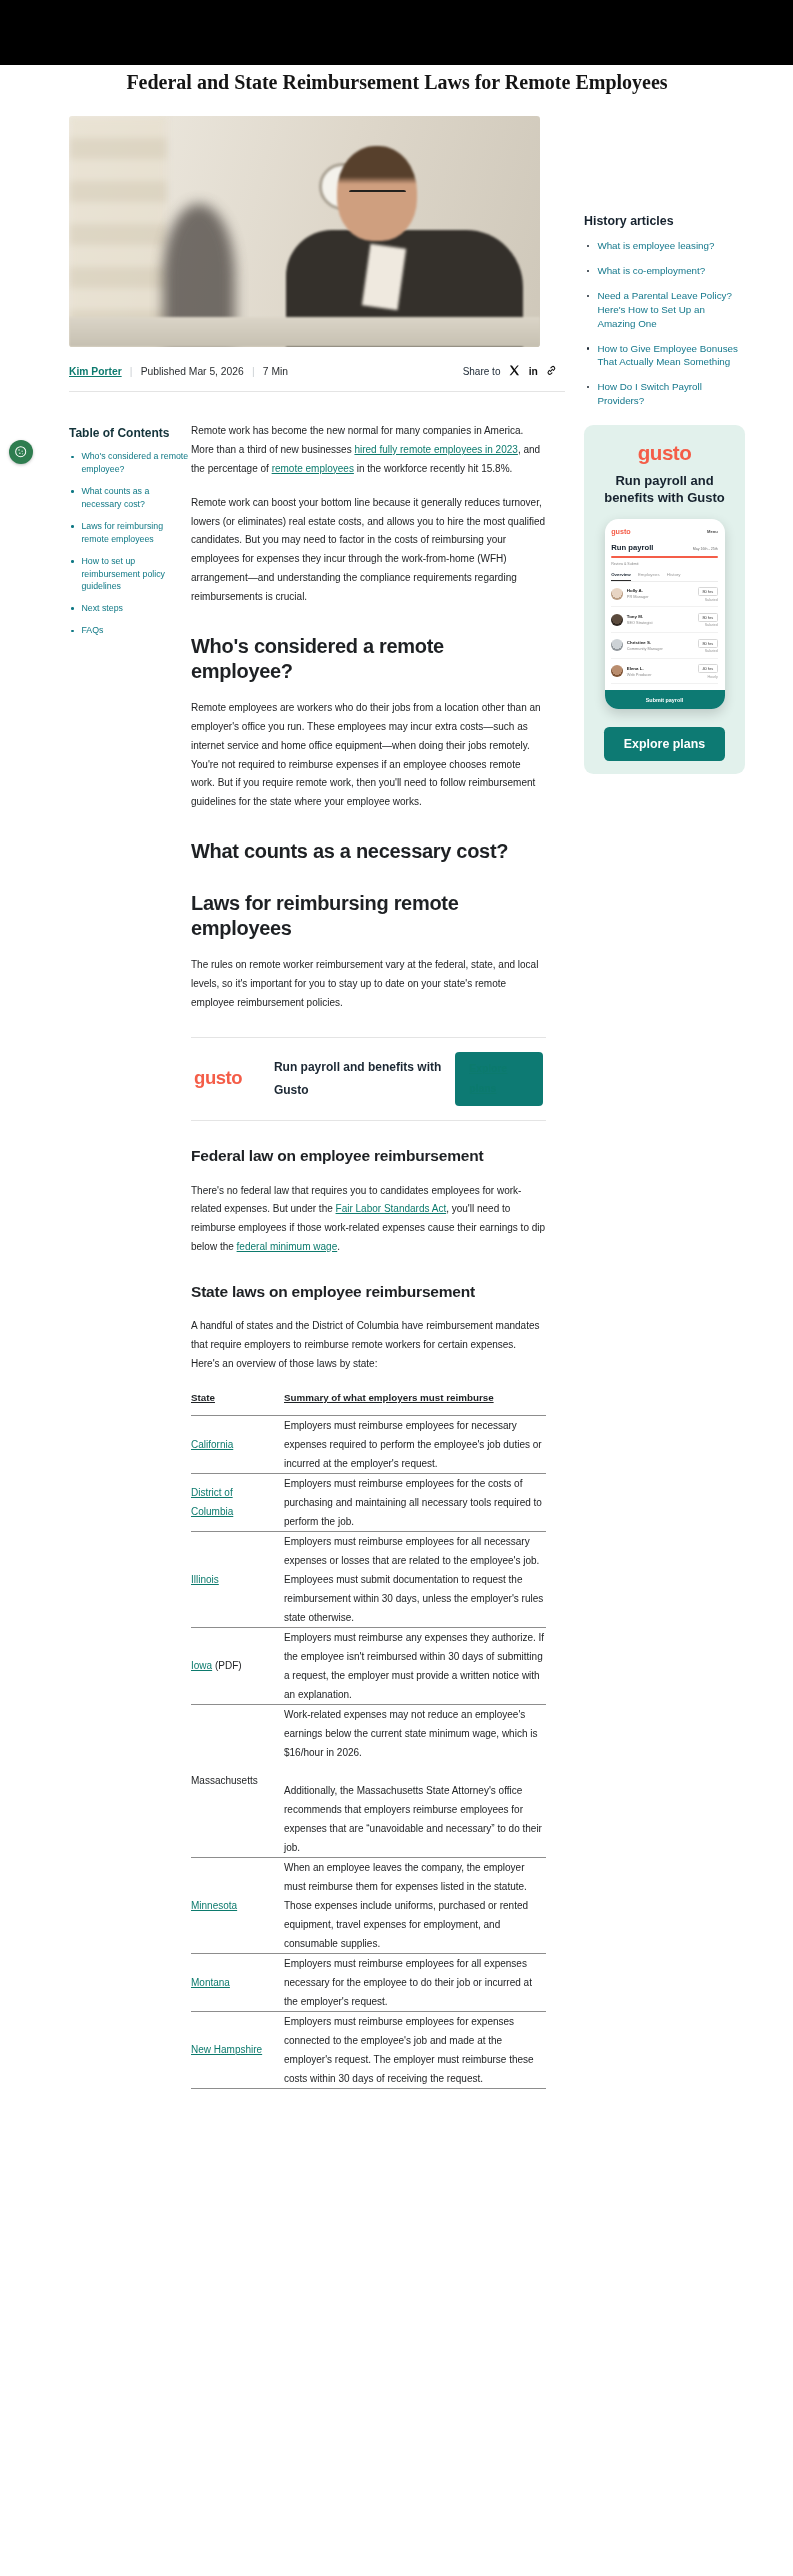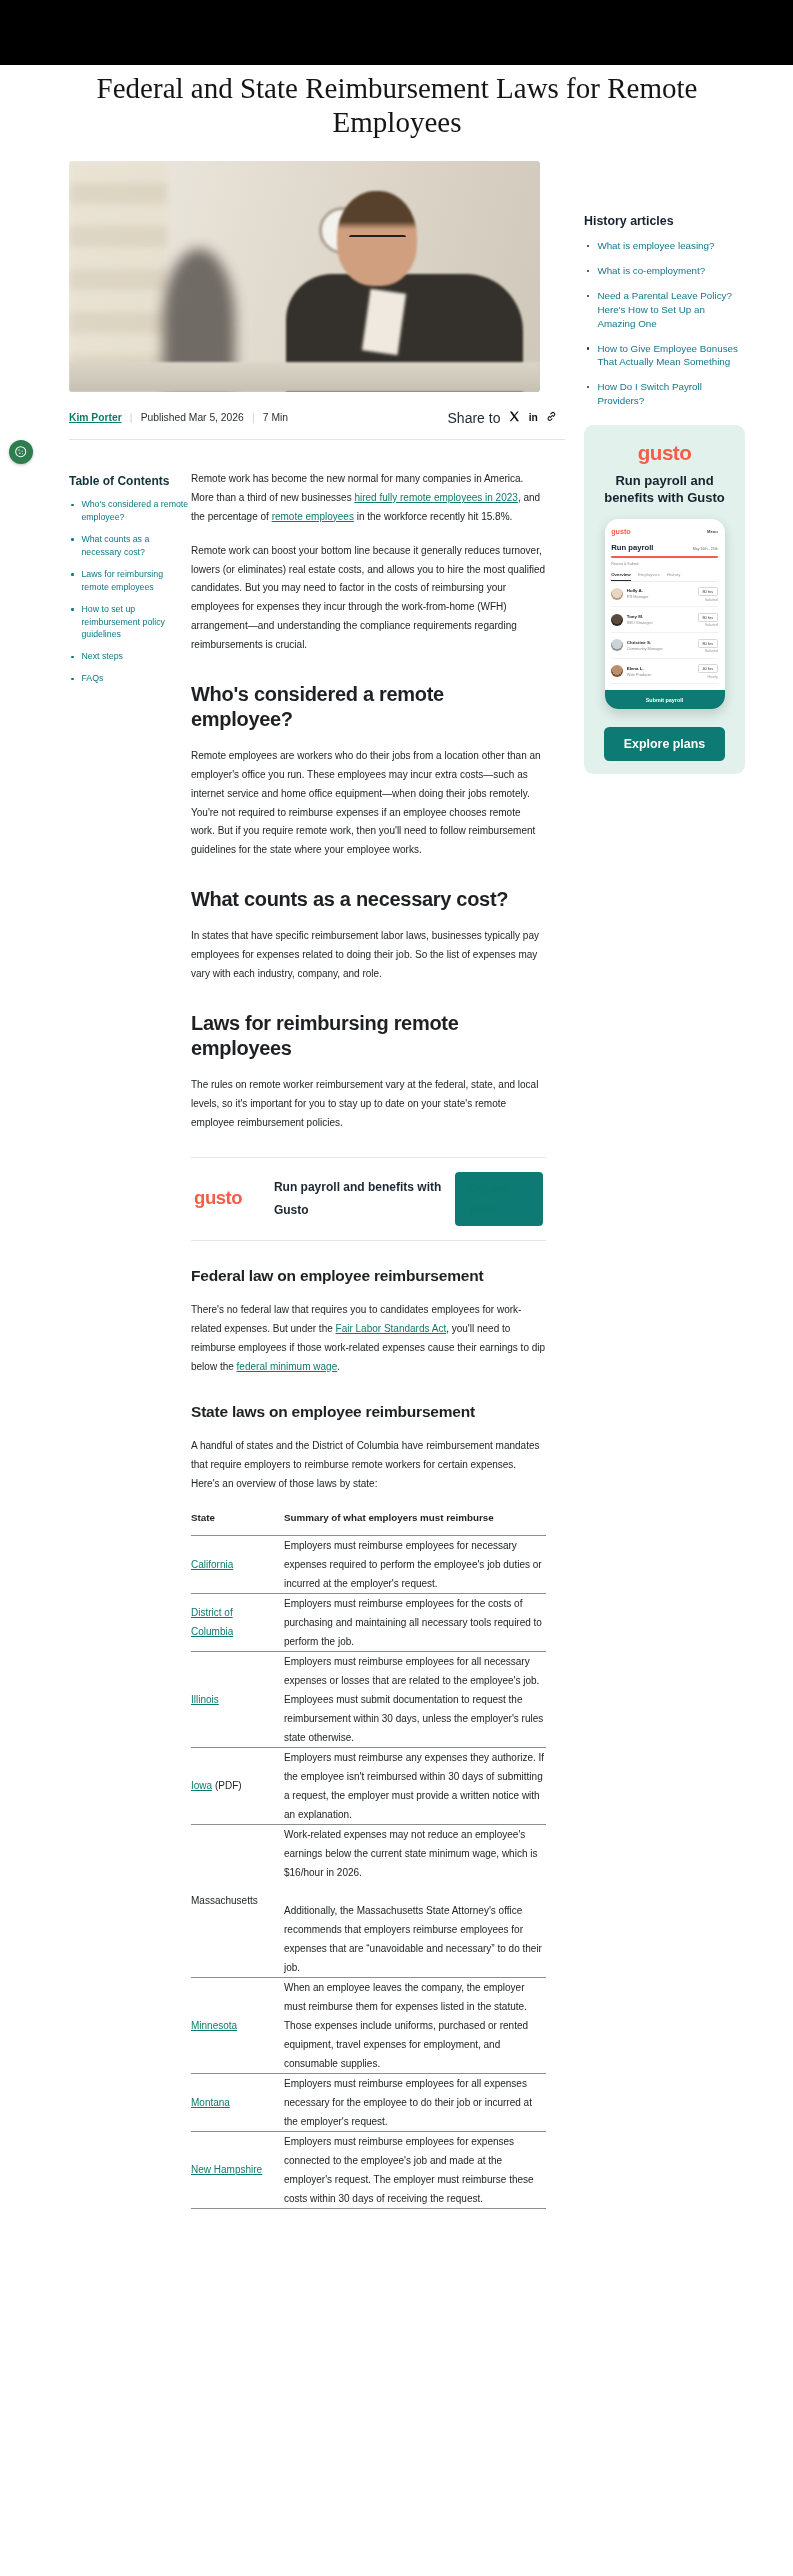--- a/index.html
+++ b/index.html
@@ -8,21 +8,21 @@
     width:794px; min-height:4066px; position:relative; margin:0 auto;
     font-family:"Liberation Sans","DejaVu Sans",sans-serif;
     color:#222426; overflow-x:hidden;
   }
   a { cursor:pointer; }
 
   
   .topband { height:65px; background:#000; width:100%; }
   .page-title {
     font-family:"Liberation Serif","DejaVu Serif",serif;
-    font-weight:400; font-size:29px; line-height:1.18; text-align:center;
+    font-weight:700; font-size:20px; line-height:1.18; text-align:center;
     color:#151515; max-width:654px; margin:6.2px auto 0;
   }
   .hero {
     margin:21.6px 0 0 69px; width:471px; height:231px; border-radius:3.1px;
     overflow:hidden; position:relative;
     background:linear-gradient(105deg,#efebe2 0%,#ded7ca 55%,#cfc8ba 100%);
   }
   .h-shelf { position:absolute; left:0; top:0; width:98px; height:100%;
     background:repeating-linear-gradient(#e7dfcd 0 21.6px,#d6ccb6 21.6px 43px);
     opacity:.65; filter:blur(3.6px); }
@@ -42,21 +42,21 @@
   .h-glasses { position:absolute; left:59.5%; top:32%; width:57px; height:11.3px;
     border-top:2.6px solid #23211e; border-radius:2.1px; filter:blur(0.5px); }
   .h-desk { position:absolute; bottom:0; left:0; right:0; height:13%;
     background:linear-gradient(#dbd5c8,#c6c0b1); filter:blur(1px); }
 
   
   .byline { margin:17.5px 0 0 69px; width:488px; display:flex; align-items:center; font-size:10.3px; color:#2b2e31; }
   .byline .author { color:#0d7a6e; font-weight:700; text-decoration:underline; }
   .byline .sep { color:#c9ced2; margin:0 8.2px; }
   .share-group { margin-left:auto; display:flex; align-items:center; gap:8.8px; }
-  .share-label { font-size:14px; color:#1b2733; }
+  .share-label { font-size:10px; color:#1b2733; }
   .sicon { width:10.8px; height:10.8px; display:inline-block; }
   .li-ic { font-weight:800; font-size:10.3px; color:#111; letter-spacing:-0.3px; }
   .rule { border:none; border-top:0.5px solid #e4e4e4; margin:13.4px 0 0 69px; width:496px; }
 
   
   .main { position:relative; }
   .toc { position:absolute; left:69px; top:34px; width:120px; }
   .toc-title { font-size:12px; font-weight:700; color:#13333a; margin-bottom:10.3px; }
   .toc ul, .recent ul { list-style:none; }
   .toc li { position:relative; padding-left:12.4px; margin:9.3px 0; }
@@ -78,21 +78,21 @@
   .cta { border-top:0.5px solid #e4e4e4; border-bottom:0.5px solid #e4e4e4;
     padding:14px 3.1px; margin:24px 0; display:flex; align-items:center; }
   .gusto-logo { color:#f45d48; font-weight:800; font-size:18.5px; letter-spacing:-0.5px; }
   .cta .cta-text { font-size:12px; font-weight:700; color:#1b2733; margin-left:32px; }
   .btn-teal { margin-left:auto; background:#0d7a73; color:#fff; font-weight:700; font-size:10.3px;
     padding:7.7px 14px; border-radius:4.1px; text-decoration:none; display:inline-block; }
 
   
   table.laws { width:100%; border-collapse:collapse; margin:14.4px 0 2.1px; }
   table.laws th { text-align:left; font-size:9.8px; font-weight:700; color:#1e2124;
-    padding:0 0 7.2px; border-bottom:0.5px solid #8d8d8d; }
+    padding:0 0 7.2px; border-bottom:0.5px solid #8d8d8d;text-decoration:underline; }
   table.laws td { padding:0 0; border-bottom:0.5px solid #8d8d8d; font-size:10px; line-height:1.9;
     vertical-align:middle; }
   td.state-cell { width:93px; padding-right:13.4px !important; }
   .state-link { color:#0c7a6d; text-decoration:underline; }
 
   
   .sidebar { position:absolute; top:214px; left:584px; width:161px; }
   .recent-title { font-size:12.4px; font-weight:700; color:#16222e; margin-bottom:5.2px; }
   .recent li { position:relative; padding-left:13.4px; margin:11.3px 0; }
   .recent li:before { content:""; position:absolute; left:2.6px; top:5.7px; width:2.3px; height:2.3px;
@@ -304,21 +304,20 @@
   </nav>
 
   <article class="article">
     <p><span>Remote work has become the new normal for many companies in America. More than a third of new businesses </span><a class="ilink">hired fully remote employees in 2023</a><span>, and the percentage of </span><a class="ilink">remote employees</a><span> in the workforce recently hit 15.8%.</span></p>
     <p>Remote work can boost your bottom line because it generally reduces turnover, lowers (or eliminates) real estate costs, and allows you to hire the most qualified candidates. But you may need to factor in the costs of reimbursing your employees for expenses they incur through the work-from-home (WFH) arrangement—and understanding the compliance requirements regarding reimbursements is crucial.</p>
 
     <h2>Who's considered a remote employee?</h2>
     <p>Remote employees are workers who do their jobs from a location other than an employer's office you run. These employees may incur extra costs—such as internet service and home office equipment—when doing their jobs remotely. You're not required to reimburse expenses if an employee chooses remote work. But if you require remote work, then you'll need to follow reimbursement guidelines for the state where your employee works.</p>
 
     <h2>What counts as a necessary cost?</h2>
-    <p>In states that have specific reimbursement labor laws, businesses typically pay employees for expenses related to doing their job. So the list of expenses may vary with each industry, company, and role.</p>
 
     <h2>Laws for reimbursing remote employees</h2>
     <p>The rules on remote worker reimbursement vary at the federal, state, and local levels, so it's important for you to stay up to date on your state's remote employee reimbursement policies.</p>
 
     <div class="cta">
       <span class="gusto-logo">gusto</span>
       <span class="cta-text">Run payroll and benefits with Gusto</span>
       <a class="btn-teal">Explore plans</a>
     </div>
 

